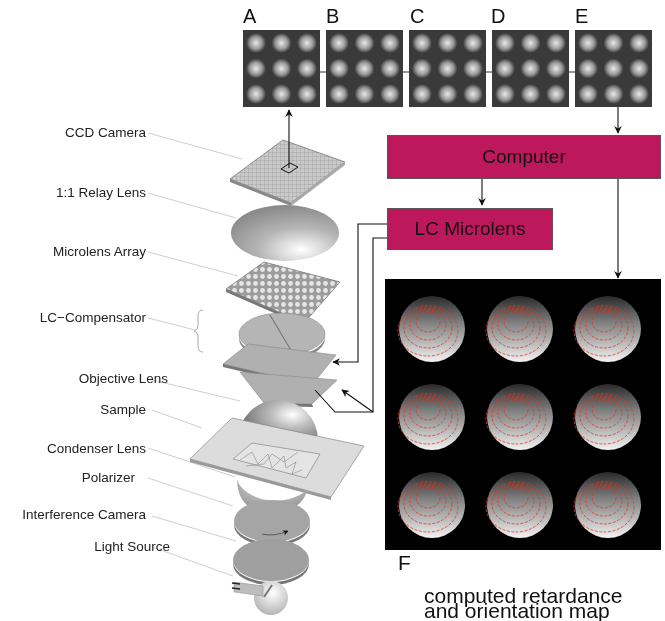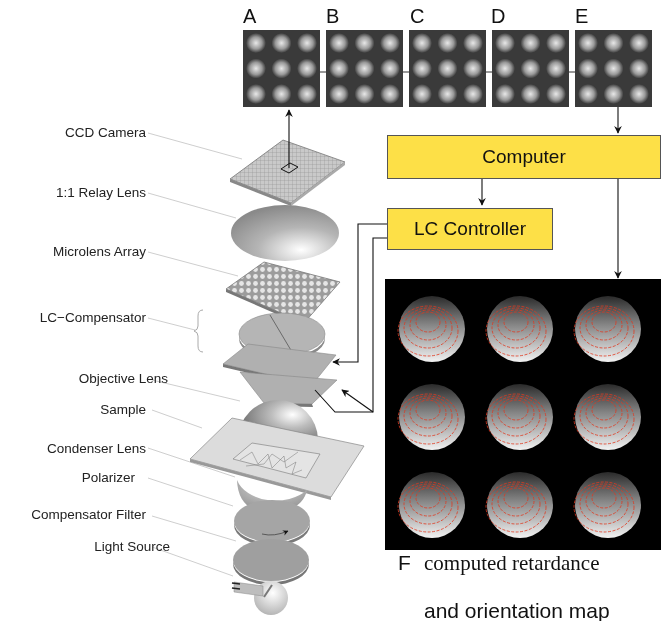--- a/index.html
+++ b/index.html
@@ -1,20 +1,20 @@
 <!DOCTYPE html>
 <html><head>
 <meta charset="utf-8">
 <style>
   html, body { margin:0; padding:0; background:#ffffff; }
   body { width:665px; height:621px; position:relative; overflow:hidden;
          font-family:"Liberation Sans", sans-serif; color:#1a1a1a; }
   .panel-letter { position:absolute; font-size:20px; line-height:20px; color:#111; }
   .label { position:absolute; font-size:13.5px; line-height:16px; color:#222; white-space:nowrap; }
-  .box { position:absolute; border:1px solid #555; background:#fde047; display:flex; align-items:center; justify-content:center; font-size:19px; color:#111; }
+  .box { position:absolute; border:1px solid #555; background:#be185d; display:flex; align-items:center; justify-content:center; font-size:19px; color:#111; }
   .caption { position:absolute; font-size:21px; line-height:24px; color:#111; white-space:nowrap; }
   svg { position:absolute; left:0; top:0; }
 </style>
 </head>
 <body>
 
 <svg width="665" height="621" viewBox="0 0 665 621">
   <defs>
     <radialGradient id="relayGrad" cx="0.65" cy="0.8" r="0.8">
       <stop offset="0" stop-color="#ffffff"></stop>
@@ -282,25 +282,25 @@
 <span class="panel-letter" style="left:575px;top:6px;">E</span>
 
 <span class="label" style="right:519px;top:125px;">CCD Camera</span>
 <span class="label" style="right:519px;top:185px;">1:1 Relay Lens</span>
 <span class="label" style="right:519px;top:244px;">Microlens Array</span>
 <span class="label" style="right:519px;top:310px;padding-left:18px;">LC−Compensator</span>
 <span class="label" style="right:497px;top:371px;">Objective Lens</span>
 <span class="label" style="right:519px;top:402px;">Sample</span>
 <span class="label" style="right:519px;top:441px;">Condenser Lens</span>
 <span class="label" style="right:530px;top:470px;">Polarizer</span>
-<span class="label" style="right:519px;top:507px;">Compensator Filter</span>
+<span class="label" style="right:519px;top:507px;">Interference Camera</span>
 <span class="label" style="right:495px;top:539px;">Light Source</span>
 
 <div class="box" style="left:387px;top:135px;width:272px;height:42px;">
   <span>Computer</span>
 </div>
 <div class="box" style="left:387px;top:208px;width:164px;height:40px;">
-  <span>LC Controller</span>
+  <span>LC Microlens</span>
 </div>
 
 <span class="caption" style="left:398px;top:551px;">F</span>
-<span class="caption" style="left:424px;top:551px;font-family:Liberation Serif, serif;">computed retardance</span>
+<span class="caption" style="left:424px;top:584px;">computed retardance</span>
 <span class="caption" style="left:424px;top:559px;margin-top:40px;">and orientation map</span>
 
 </body></html>

